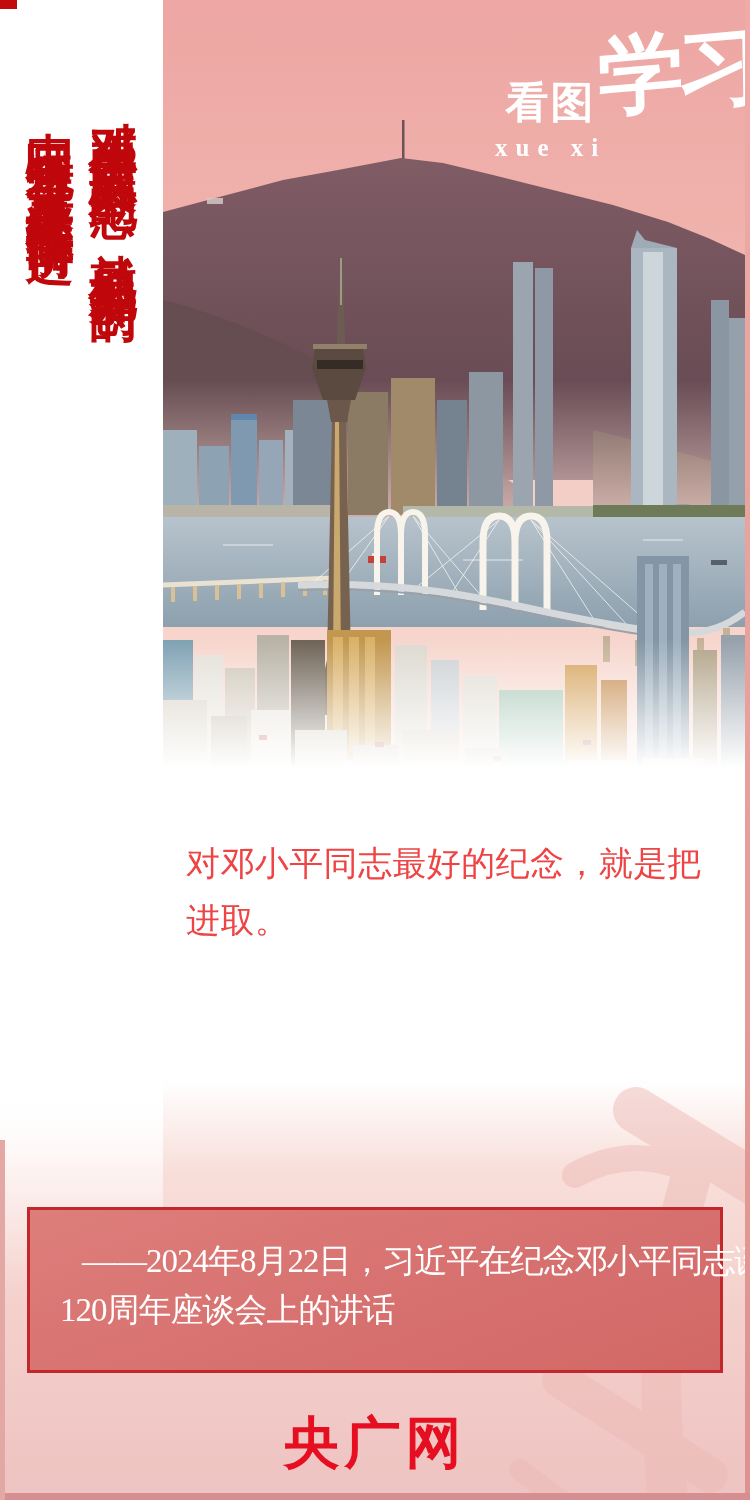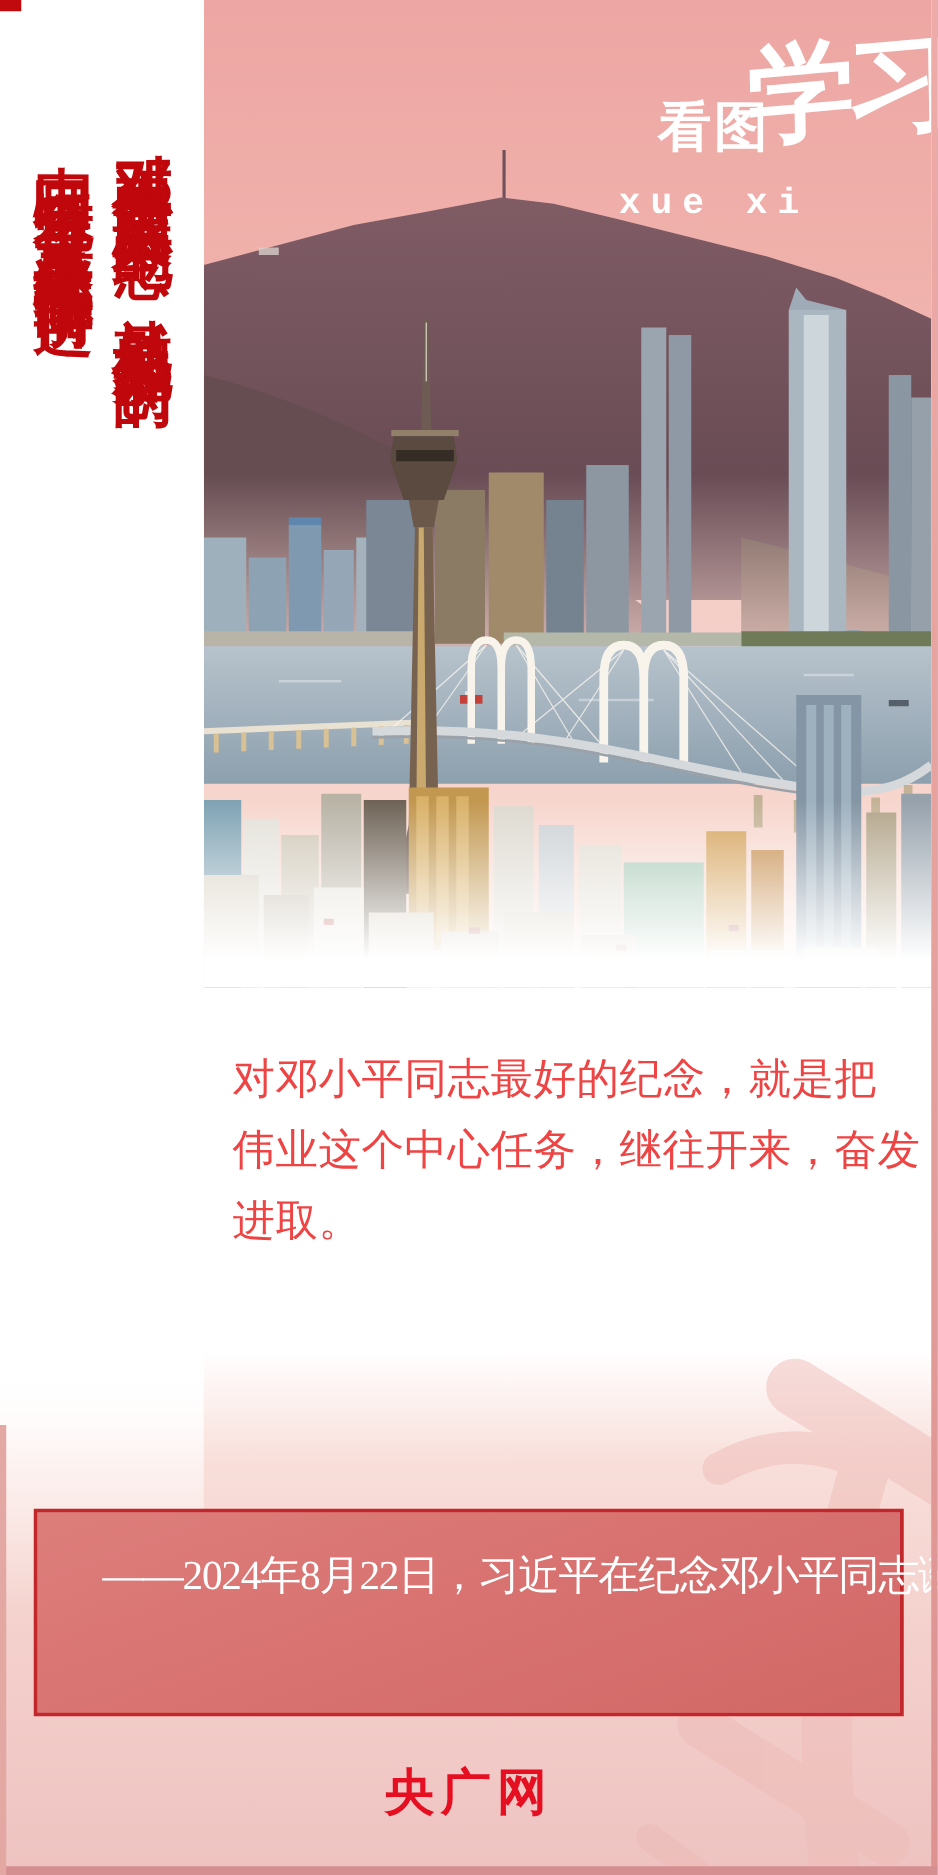--- a/index.html
+++ b/index.html
@@ -29,21 +29,21 @@
     position:absolute;left:19px;top:84px;height:1130px;z-index:5;
     writing-mode:vertical-rl;text-orientation:upright;
     color:#bf070c;font-weight:900;font-size:48px;letter-spacing:7px;
   }
   .hl-col{line-height:63px;}
   .hl-secondary{padding-top:10px;}
   
   .masthead{position:absolute;left:480px;top:30px;width:268px;height:140px;color:#ffffff;z-index:5;}
   .mh-left{position:absolute;left:15px;top:42px;text-align:center;}
   .mh-kantu{font-family:"Liberation Sans","DejaVu Sans",sans-serif;font-weight:900;font-size:43px;line-height:60px;letter-spacing:2px;}
-  .mh-pinyin{font-family:Liberation Mono, monospace;font-weight:700;font-size:29px;letter-spacing:8px;margin-top:14px;}
+  .mh-pinyin{font-family:Liberation Serif, serif;font-weight:700;font-size:25px;letter-spacing:8px;margin-top:2px;}
   .mh-script{
     position:absolute;left:118px;top:-10px;width:180px;
     font-size:86px;line-height:100px;font-weight:700;letter-spacing:-6px;
     transform:rotate(-5deg) skewX(-4deg);
   }
   
   .body-text{
     position:absolute;left:186px;top:835px;width:548px;z-index:5;
     font-size:34px;line-height:57px;color:#ef4444;letter-spacing:0.4px;
   }
@@ -54,21 +54,21 @@
     background:linear-gradient(160deg,#dd7e7b 0%,#d87371 45%,#d16866 100%);
     border:3px solid #c2282b;
   }
   .attr-inner{padding:27px 18px 0 30px;font-size:33px;line-height:49px;color:#ffffff;letter-spacing:-1px;}
   .attr-line1{text-indent:22px;white-space:nowrap;}
   .attr-line2{white-space:nowrap;}
   
   .footer-logo{
     position:absolute;left:0;top:1406px;width:750px;text-align:center;z-index:5;
     font-family:"Liberation Sans","DejaVu Sans",sans-serif;
-    font-weight:900;font-size:40px;letter-spacing:5px;color:#e60e21;
+    font-weight:900;font-size:56px;letter-spacing:5px;color:#e60e21;
   }
   
   .edge{position:absolute;z-index:8;}
   .edge-right{right:0;top:0;width:5px;height:1500px;background:linear-gradient(180deg,#eeaba7 0%,#e7a09c 50%,#dd9290 100%);}
   .edge-bottom{left:0;bottom:0;width:750px;height:7px;background:#d68f91;}
   .edge-left{left:0;top:1140px;width:5px;height:360px;background:#e3a7a4;}
 </style>
 </head>
 <body>
 
@@ -268,27 +268,27 @@
   <div class="masthead">
     <div class="mh-left">
       <div class="mh-kantu">看图</div>
       <div class="mh-pinyin">xue xi</div>
     </div>
     <div class="mh-script">学习</div>
   </div>
 
   <div class="body-text">
     <div class="body-line">对邓小平同志最好的纪念，就是把</div>
-    <div class="body-line">伟业这个中心任务，继往开来，奋发</div>
     <div class="body-line">进取。</div>
   </div>
 
   <div class="attribution">
     <div class="attr-inner">
       <div class="attr-line1">——2024年8月22日，习近平在纪念邓小平同志诞辰</div>
+      <div class="attr-line2">120周年座谈会上的讲话</div>
     </div>
   </div>
 
   <div class="footer-logo">央广网</div>
 
   <div class="edge edge-right"></div>
   <div class="edge edge-bottom"></div>
   <div class="edge edge-left"></div>
 
 </div>

